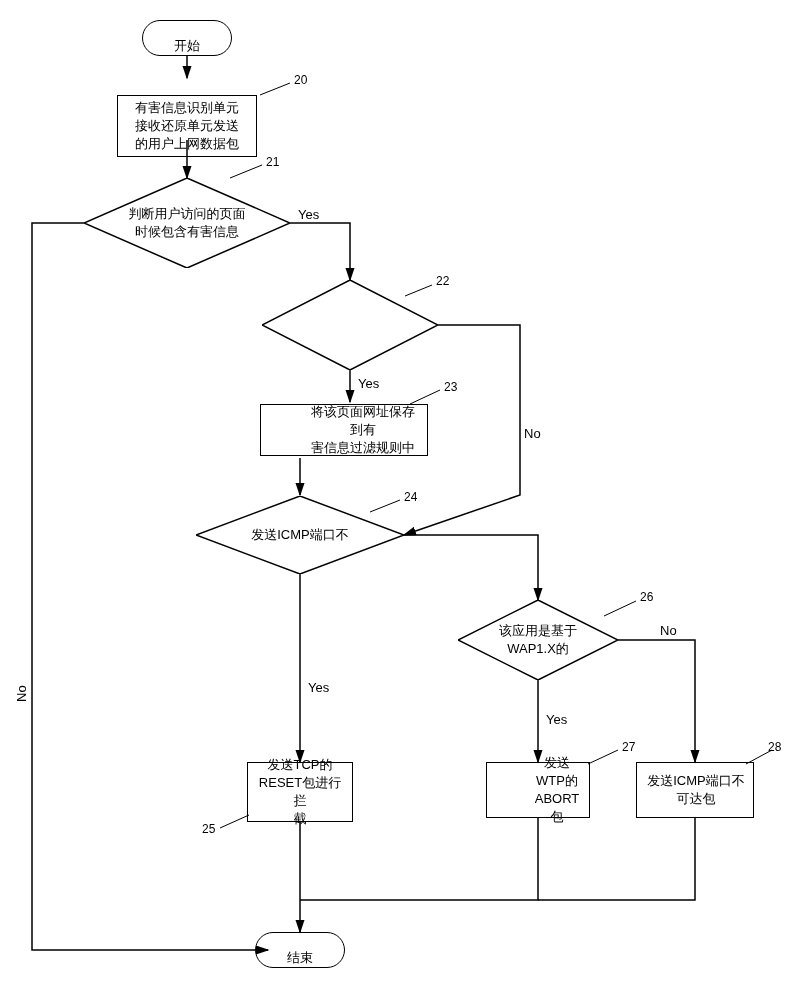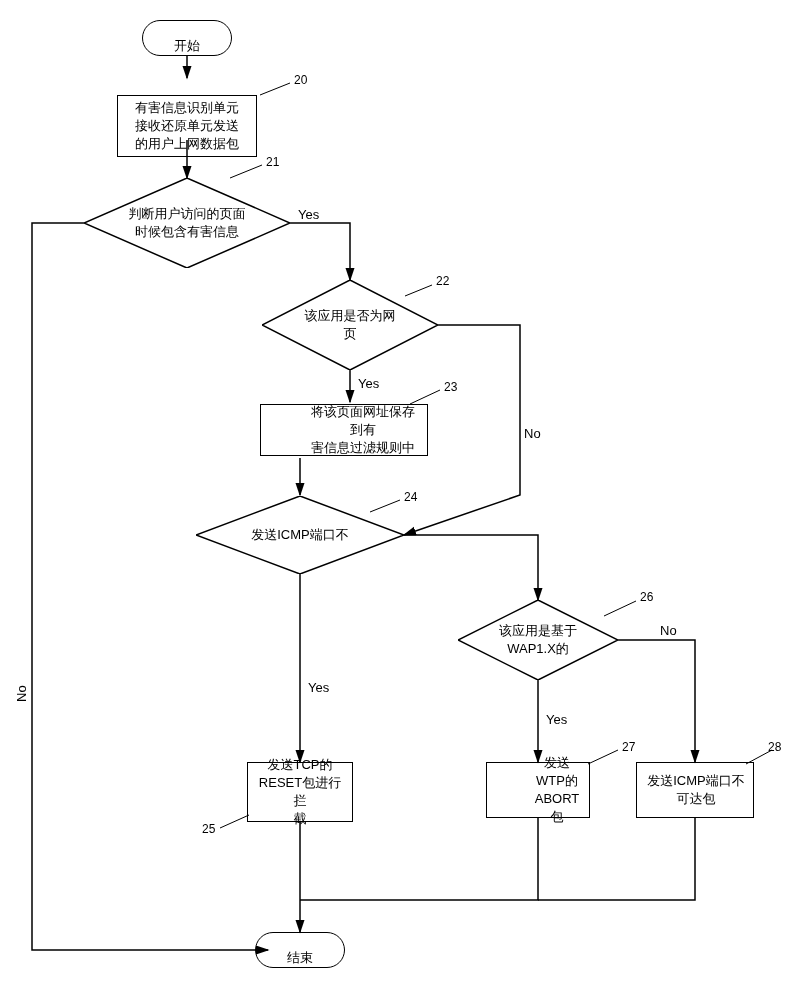--- a/index.html
+++ b/index.html
@@ -137,22 +137,20 @@
       <polygon points="103,0 206,45 103,90 0,45" fill="none" stroke="#000" stroke-width="1.5"></polygon>
     </svg>
   <div class="decision-text" style="white-space:pre-line;">判断用户访问的页面
 时候包含有害信息</div>
 </div>
 
 <div class="decision" style="left:262px; top:280px; width:176px; height:90px;">
   <svg width="176" height="90">
       <polygon points="88,0 176,45 88,90 0,45" fill="none" stroke="#000" stroke-width="1.5"></polygon>
     </svg>
-  <div class="decision-text" style="white-space:pre-line;">该应用是否为网
-页</div>
 </div>
 
 <div class="node process" style="left:260px; top:404px; width:168px; height:52px;padding-left:44px;">
   <span style="white-space:pre-line;">将该页面网址保存到有
 害信息过滤规则中</span>
 </div>
 
 <div class="decision" style="left:196px; top:496px; width:208px; height:78px;">
   <svg width="208" height="78">
       <polygon points="104,0 208,39 104,78 0,39" fill="none" stroke="#000" stroke-width="1.5"></polygon>

